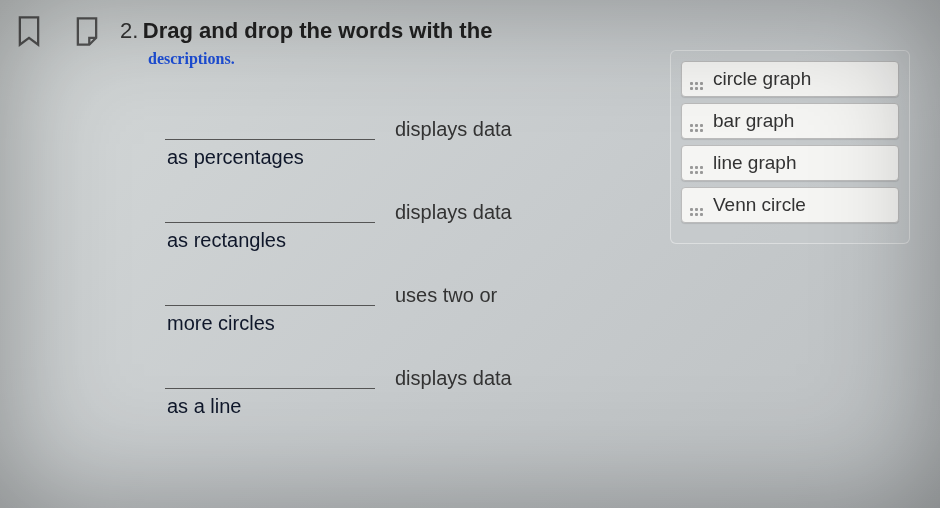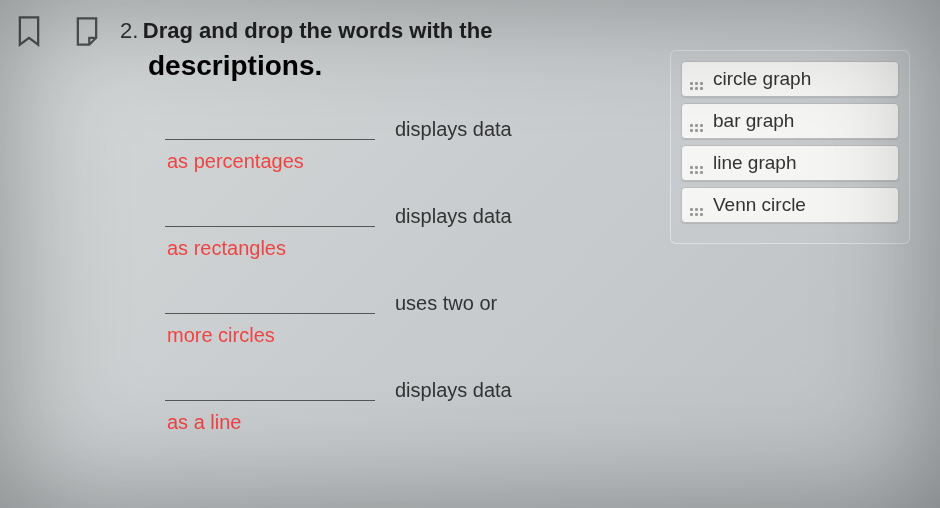--- a/index.html
+++ b/index.html
@@ -22,21 +22,21 @@
   }
   .icon-svg { width: 28px; height: 32px; stroke: #555; stroke-width: 2; fill: none; }
   .question-wrap {
     position: absolute;
     top: 18px;
     left: 120px;
     width: 460px;
   }
   .q-number { font-size: 22px; font-weight: normal; color: #333; }
   .q-text { font-size: 22px; font-weight: bold; color: #222; }
-  .q-line2 { margin-top: 6px; margin-left: 28px; font-size: 28px; font-weight: bold; color: #000000; }
+  .q-line2 { margin-top: 6px; margin-left: 28px; font-size: 16px; font-weight: bold; color: #1d4ed8; font-family: Liberation Serif, serif; }
 
   .items-grid {
     position: absolute;
     top: 110px;
     left: 165px;
     width: 440px;
   }
   .row {
     display: flex;
     align-items: flex-start;
@@ -45,23 +45,22 @@
   .blank-col {
     width: 210px;
   }
   .blank-line {
     height: 30px;
     border-bottom: 1px solid #555;
     margin-bottom: 4px;
   }
   .after-blank {
     font-size: 20px;
-    color: #ef4444;
+    color: #0f172a;
     padding: 2px 0 24px 2px;
-    margin-top: 8px;
   }
   .desc-col {
     width: 200px;
     font-size: 20px;
     color: #333;
     padding-top: 8px;
     padding-left: 20px;
   }
 
   .choices-panel {

